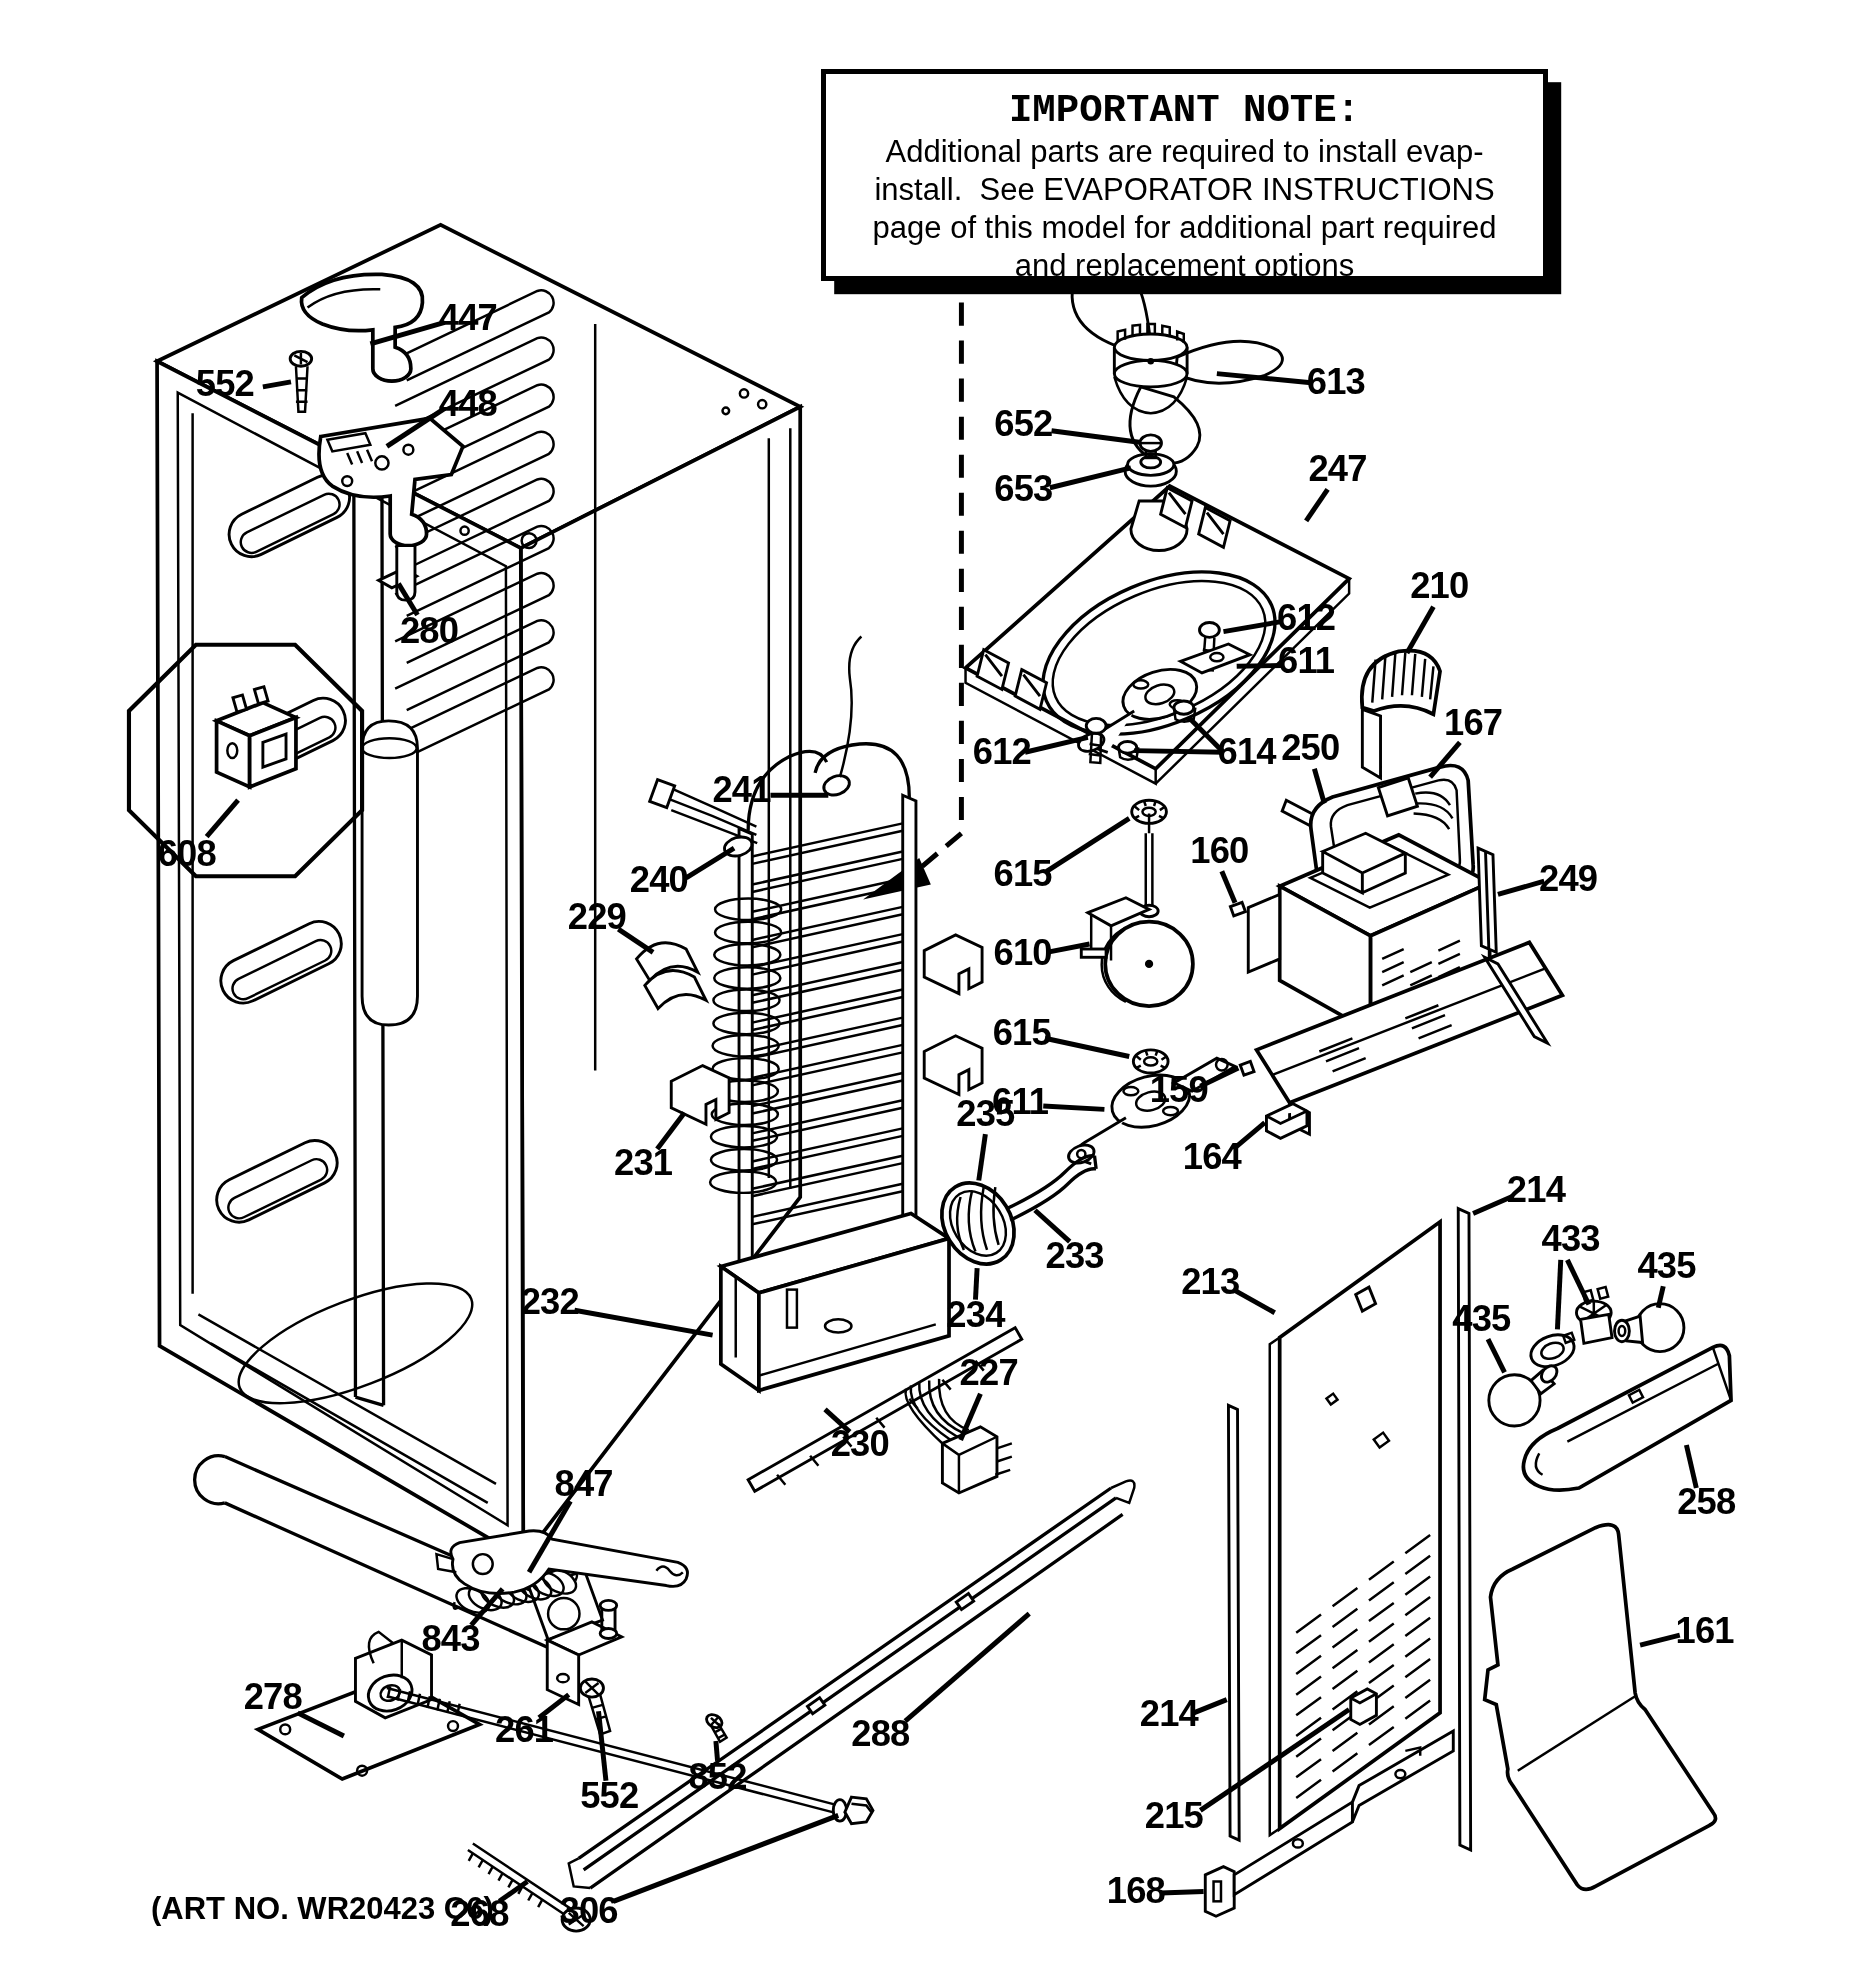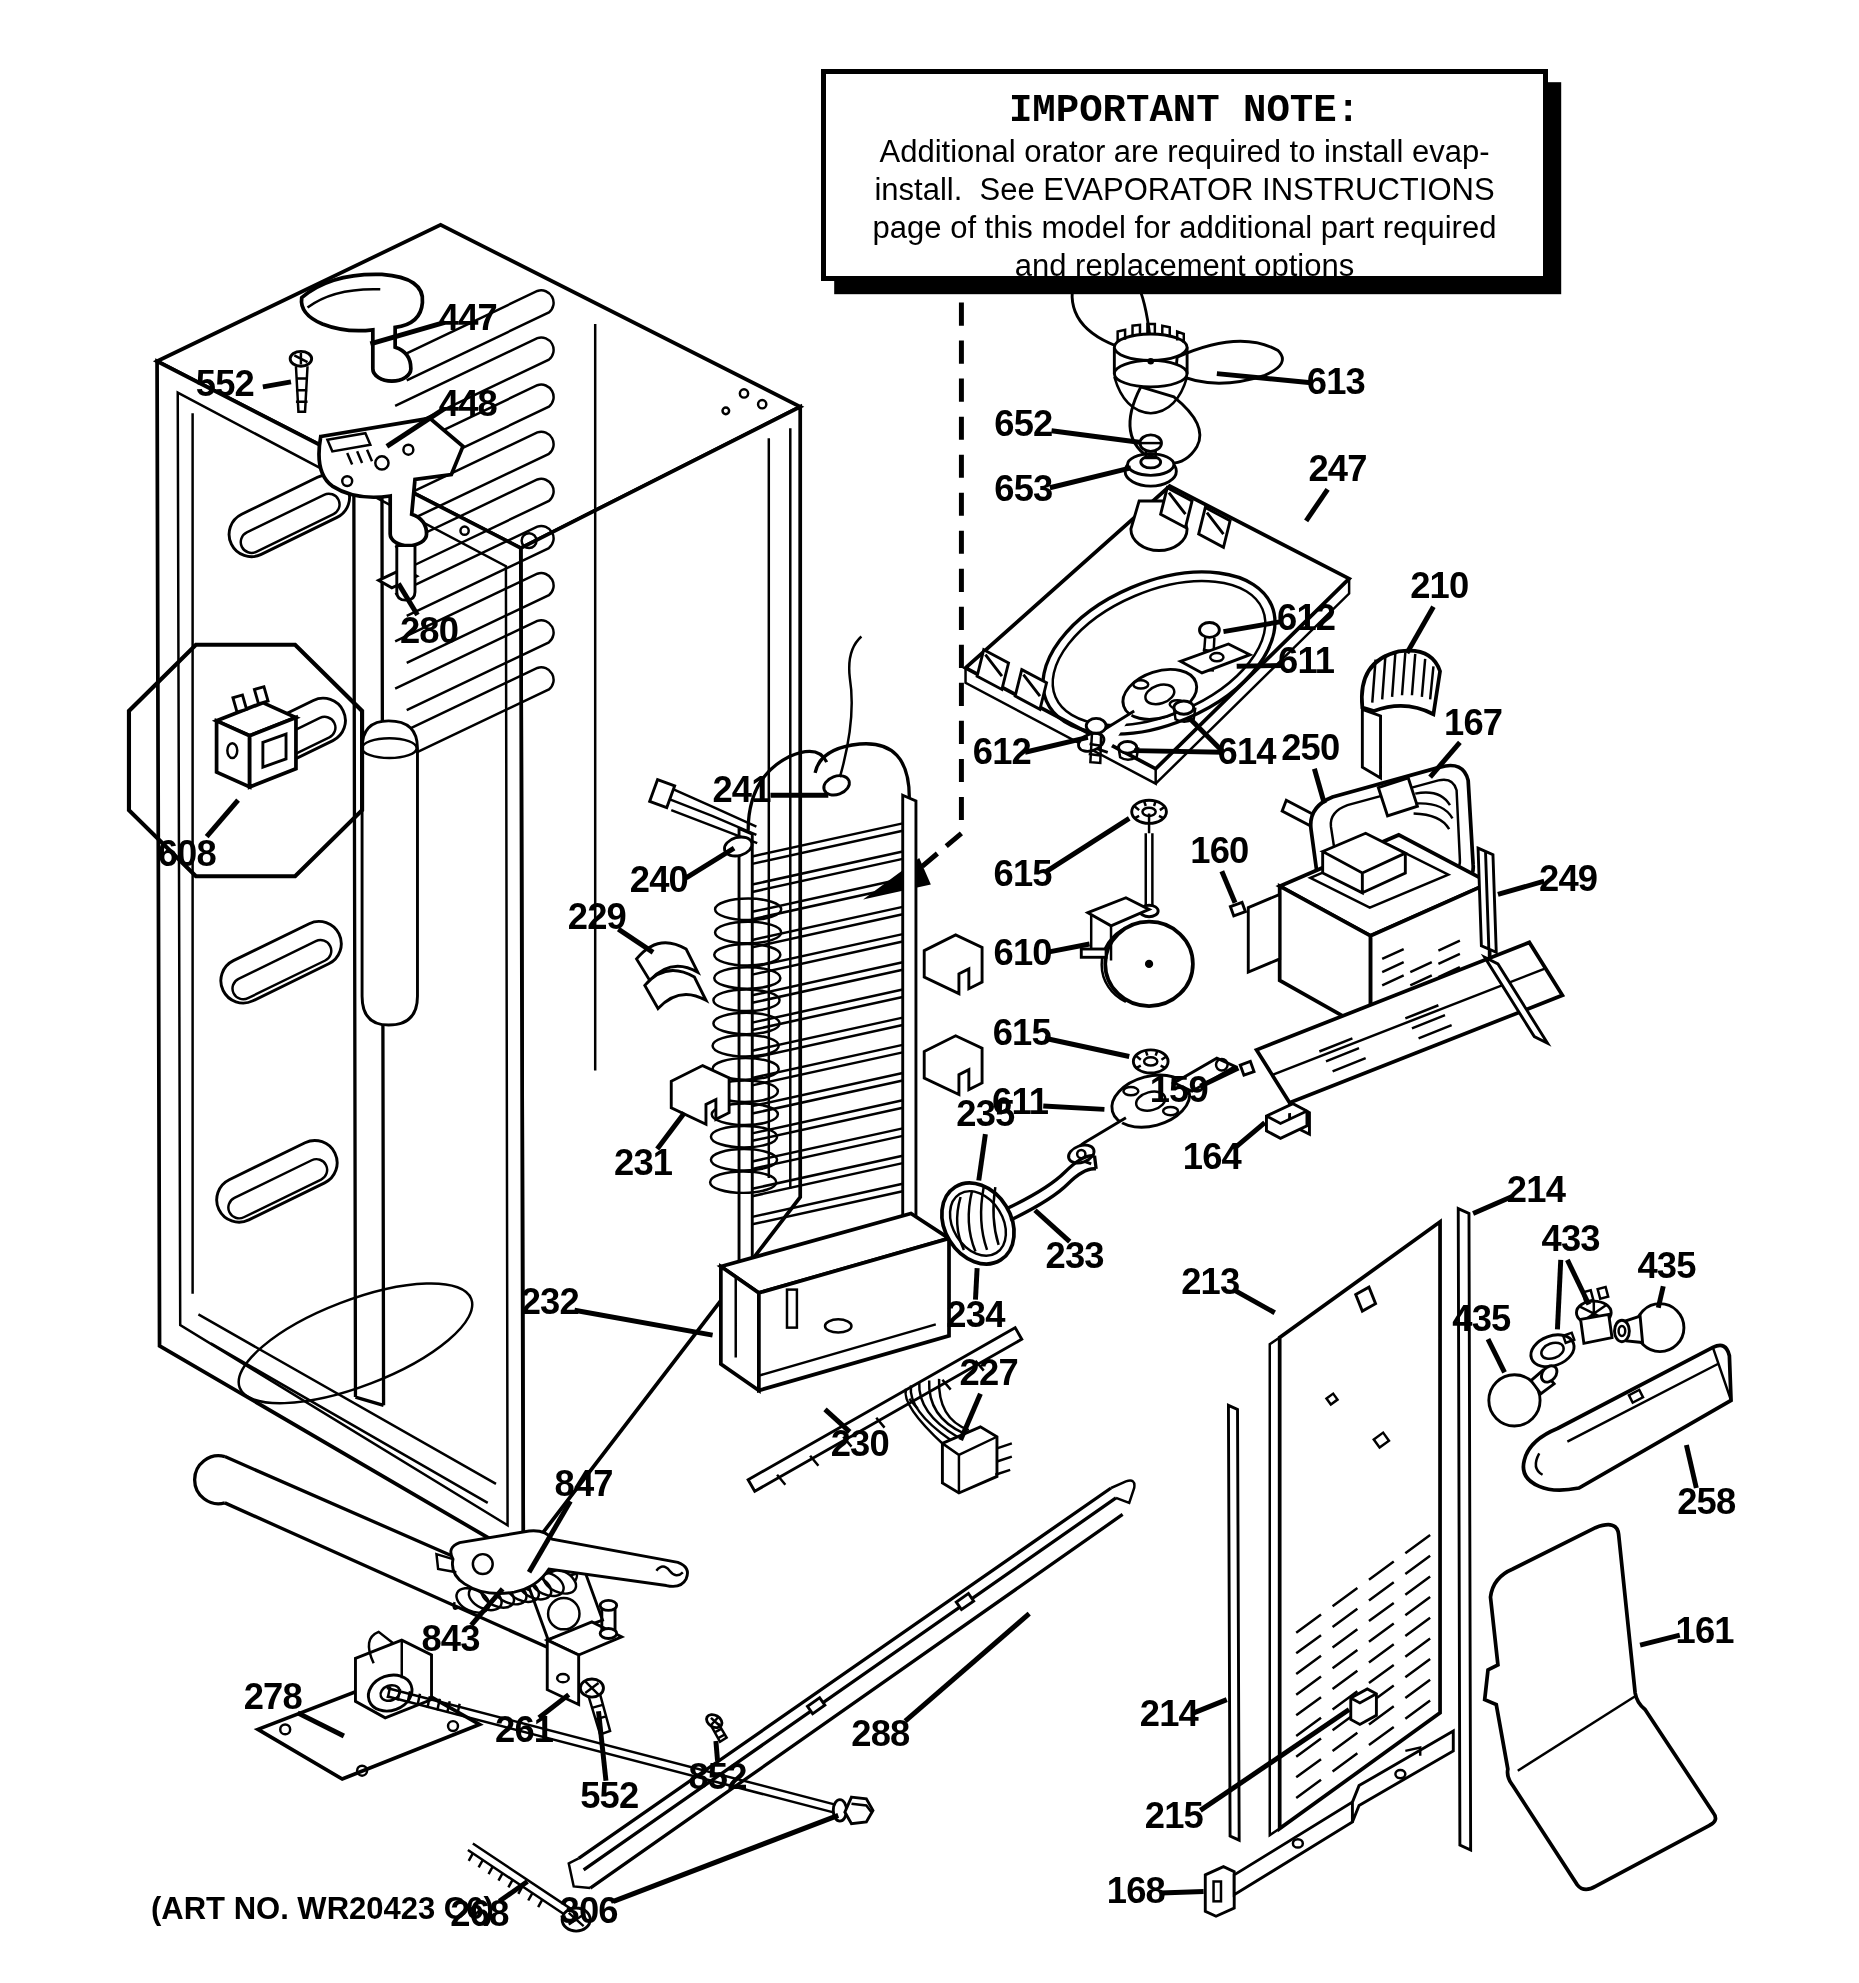--- a/index.html
+++ b/index.html
@@ -567,21 +567,21 @@
         <text x="1420" y="2200" class="part-label">215</text>
         <line x1="1404" y1="2290" x2="1456" y2="2288" class="leader"></line>
         <text x="1374" y="2290" class="part-label">168</text>
         <line x1="1095" y1="2082" x2="1245" y2="1952" class="leader"></line>
         <text x="1065" y="2100" class="part-label">288</text>
       </g>
 </svg>
 
 <div class="note">
   <div class="note-title">IMPORTANT NOTE:</div>
-  <div class="note-line">Additional orator are required to install evap-</div>
+  <div class="note-line">Additional parts are required to install evap-</div>
   <div class="note-line">install.  See EVAPORATOR INSTRUCTIONS</div>
   <div class="note-line">page of this model for additional part required</div>
   <div class="note-line">and replacement options</div>
 </div>
 
 <div class="artno">(ART NO. WR20423 C6)</div>
 
 </div>
 
 

